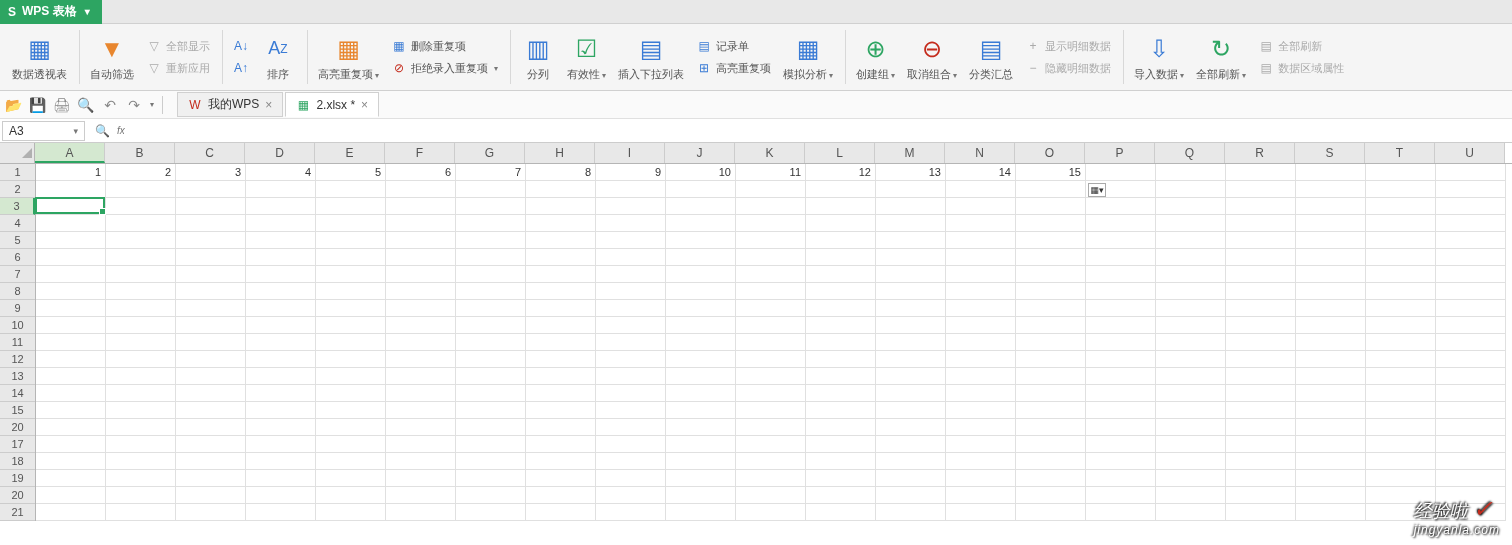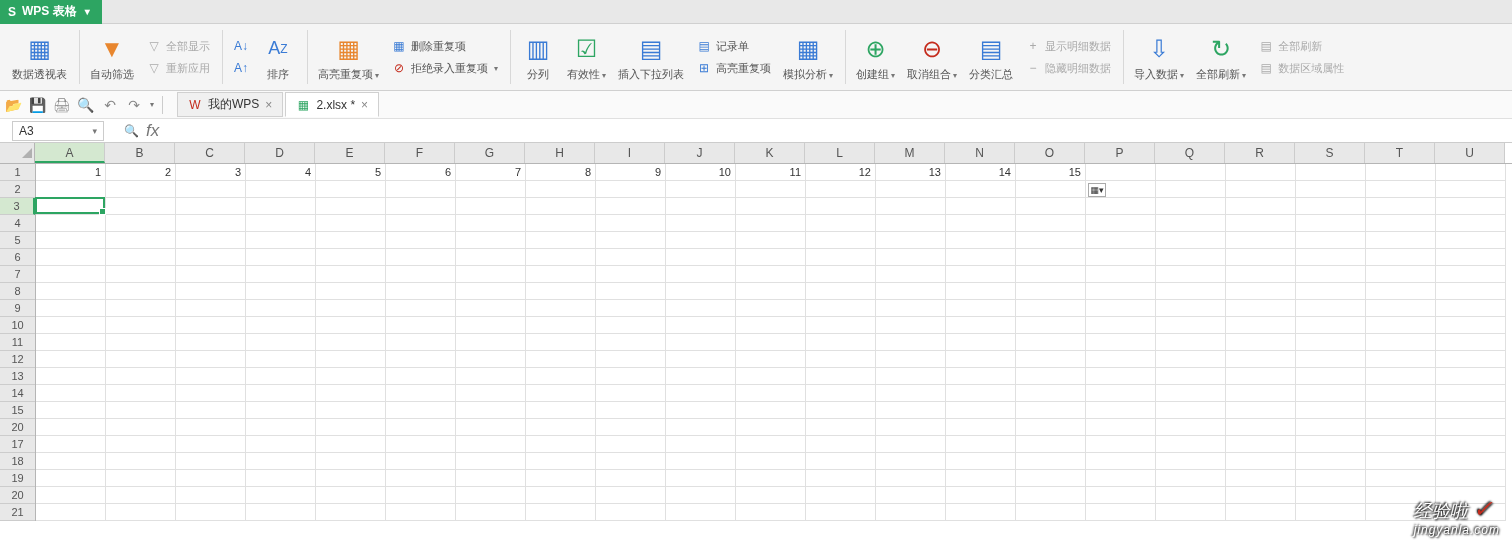--- a/index.html
+++ b/index.html
@@ -31,25 +31,25 @@
     .qa-btn { width: 20px; height: 20px; display: flex; align-items: center; justify-content: center; cursor: pointer; font-size: 14px; color: #555; }
     .qa-sep { width: 1px; height: 18px; background: #ccc; margin: 0 4px; }
     .tabs { display: flex; margin-left: 6px; }
     .tab { display: flex; align-items: center; padding: 3px 10px; background: #f0f0f0; border: 1px solid #d0d0d0; margin-right: 2px; gap: 6px; cursor: pointer; }
     .tab.active { background: #fff; border-bottom-color: #fff; }
     .tab-icon { width: 14px; height: 14px; display: flex; align-items: center; justify-content: center; }
     .tab-close { color: #888; font-size: 12px; cursor: pointer; }
     
     
     .formula-bar { display: flex; align-items: center; height: 24px; background: #fff; border-bottom: 1px solid #ccc; }
-    .name-box { width: 92px; border: 1px solid #ccc; padding: 2px 6px; margin: 0 12px; background: #fff; display: flex; justify-content: space-between; align-items: center; }
+    .name-box { width: 83px; border: 1px solid #ccc; padding: 2px 6px; margin: 0 2px; background: #fff; display: flex; justify-content: space-between; align-items: center; }
     .name-box-dd { color: #777; font-size: 9px; }
     .fx-controls { display: flex; align-items: center; gap: 4px; margin: 0 6px; }
     .fx-btn { width: 20px; height: 18px; display: flex; align-items: center; justify-content: center; color: #777; cursor: pointer; }
-    .fx-label { font-style: italic; color: #777; font-size: 17px; }
+    .fx-label { font-style: italic; color: #777; font-size: 10px; }
     .formula-input { flex: 1; height: 20px; border: none; padding: 0 4px; outline: none; }
     
     
     .sheet { position: relative; overflow: hidden; }
     .col-headers { display: flex; border-bottom: 1px solid #b5b5b5; }
     .corner { width: 35px; height: 20px; background: #e8e8e8; border-right: 1px solid #b5b5b5; display: flex; align-items: center; justify-content: flex-end; padding-right: 2px; }
     .corner-tri { width: 0; height: 0; border-style: solid; border-width: 0 0 10px 10px; border-color: transparent transparent #b0b0b0 transparent; }
     .col-h { width: 70px; height: 20px; background: #e8e8e8; border-right: 1px solid #ccc; text-align: center; line-height: 20px; color: #555; }
     .col-h.sel { background: #d4e8d0; border-bottom: 2px solid #2da562; }
     .grid-body { display: flex; }

